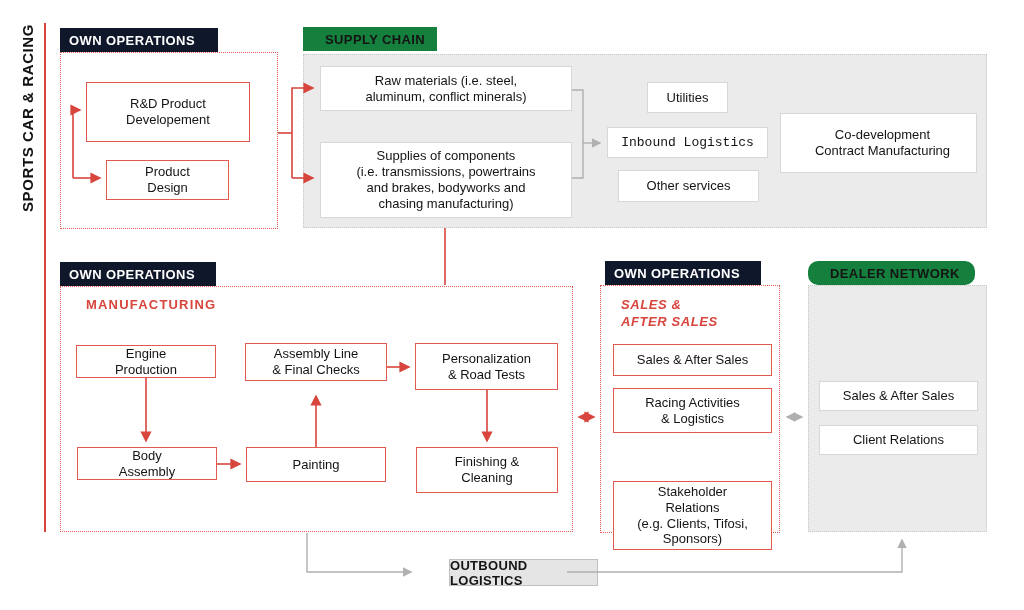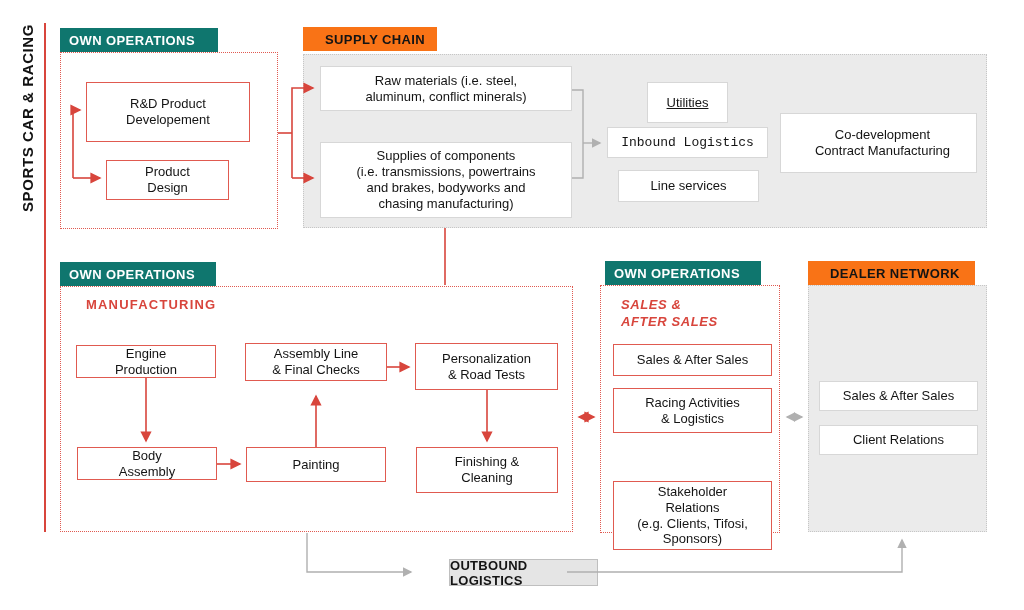--- a/index.html
+++ b/index.html
@@ -13,22 +13,22 @@
     writing-mode:vertical-rl;transform:rotate(180deg);
     display:flex;align-items:center;justify-content:center;
     font-size:15px;font-weight:bold;letter-spacing:0.6px;white-space:nowrap;color:#111;
   }
   .vline{position:absolute;left:44px;top:23px;width:2px;height:509px;background:#d8453c;}
   .hdr{
     position:absolute;height:24px;display:flex;align-items:center;
     padding:0 9px;font-size:13px;font-weight:bold;letter-spacing:0.4px;white-space:nowrap;
     z-index:3;
   }
-  .hdr.red{background:#0f766e;color:#ffffff;}
-  .hdr.gray{background:#f97316;color:#141414;padding-left:22px;}
+  .hdr.red{background:#0f172a;color:#ffffff;}
+  .hdr.gray{background:#15803d;color:#141414;padding-left:22px;}
   .panel{position:absolute;z-index:1;}
   .panel.red-dotted{border:1.5px dotted #e05a50;background:#fff;}
   .panel.gray-panel{border:1px dotted #c6c6c6;background:#ebebeb;}
   .node{
     position:absolute;display:flex;align-items:center;justify-content:center;
     text-align:center;font-size:13px;line-height:1.22;white-space:pre-line;
     background:#fff;z-index:2;
   }
   .node.red-node{border:1.5px solid #e05a50;}
   .node.gray-node{border:1px solid #d7d7d7;}
@@ -60,23 +60,23 @@
 Design</div>
 
   <div class="hdr gray" style="left:303px;top:27px;width:134px;">SUPPLY CHAIN</div>
   <div class="panel gray-panel" style="left:303px;top:54px;width:684px;height:174px;"></div>
   <div class="node gray-node" style="left:320px;top:66px;width:252px;height:45px;">Raw materials (i.e. steel,
 aluminum, conflict minerals)</div>
   <div class="node gray-node" style="left:320px;top:142px;width:252px;height:76px;">Supplies of components
 (i.e. transmissions, powertrains
 and brakes, bodyworks and
 chasing manufacturing)</div>
-  <div class="node gray-node" style="left:647px;top:82px;width:81px;height:41px;text-decoration:underline;">Utilities</div>
+  <div class="node gray-node" style="left:647px;top:82px;width:81px;height:31px;">Utilities</div>
   <div class="node gray-node" style="left:607px;top:127px;width:161px;height:31px;font-family:Liberation Mono, monospace;">Inbound Logistics</div>
-  <div class="node gray-node" style="left:618px;top:170px;width:141px;height:32px;">Line services</div>
+  <div class="node gray-node" style="left:618px;top:170px;width:141px;height:32px;">Other services</div>
   <div class="node gray-node" style="left:780px;top:113px;width:197px;height:60px;padding-left:8px;">Co-development
 Contract Manufacturing</div>
 
   <div class="hdr red" style="left:60px;top:262px;width:156px;">OWN OPERATIONS</div>
   <div class="panel red-dotted" style="left:60px;top:286px;width:513px;height:246px;"></div>
   <div class="seclabel" style="left:79px;top:297px;">MANUFACTURING</div>
   <div class="node red-node" style="left:76px;top:345px;width:140px;height:33px;">Engine
 Production</div>
   <div class="node red-node" style="left:245px;top:343px;width:142px;height:38px;">Assembly Line
 &amp; Final Checks</div>
@@ -93,21 +93,21 @@
   <div class="seclabel" style="left:614px;top:297px;letter-spacing:0.6px;font-style:italic;">SALES &amp;
 AFTER SALES</div>
   <div class="node red-node" style="left:613px;top:344px;width:159px;height:32px;">Sales &amp; After Sales</div>
   <div class="node red-node" style="left:613px;top:388px;width:159px;height:45px;">Racing Activities
 &amp; Logistics</div>
   <div class="node red-node" style="left:613px;top:445px;width:159px;height:69px;margin-top:36px;">Stakeholder
 Relations
 (e.g. Clients, Tifosi,
 Sponsors)</div>
 
-  <div class="hdr gray" style="left:808px;top:261px;width:167px;">DEALER NETWORK</div>
+  <div class="hdr gray" style="left:808px;top:261px;width:167px;border-radius:10px;">DEALER NETWORK</div>
   <div class="panel gray-panel" style="left:808px;top:285px;width:179px;height:247px;"></div>
   <div class="node gray-node" style="left:819px;top:381px;width:159px;height:30px;">Sales &amp; After Sales</div>
   <div class="node gray-node" style="left:819px;top:425px;width:159px;height:30px;">Client Relations</div>
 
   <div class="outbound">OUTBOUND LOGISTICS</div>
 
   <svg class="overlay" width="1024" height="610" viewBox="0 0 1024 610">
     <defs>
       <marker id="ra" markerWidth="8" markerHeight="8" refX="6" refY="3.5" orient="auto">
         <path d="M0,0 L7,3.5 L0,7 Z" fill="#d8453c"></path>

